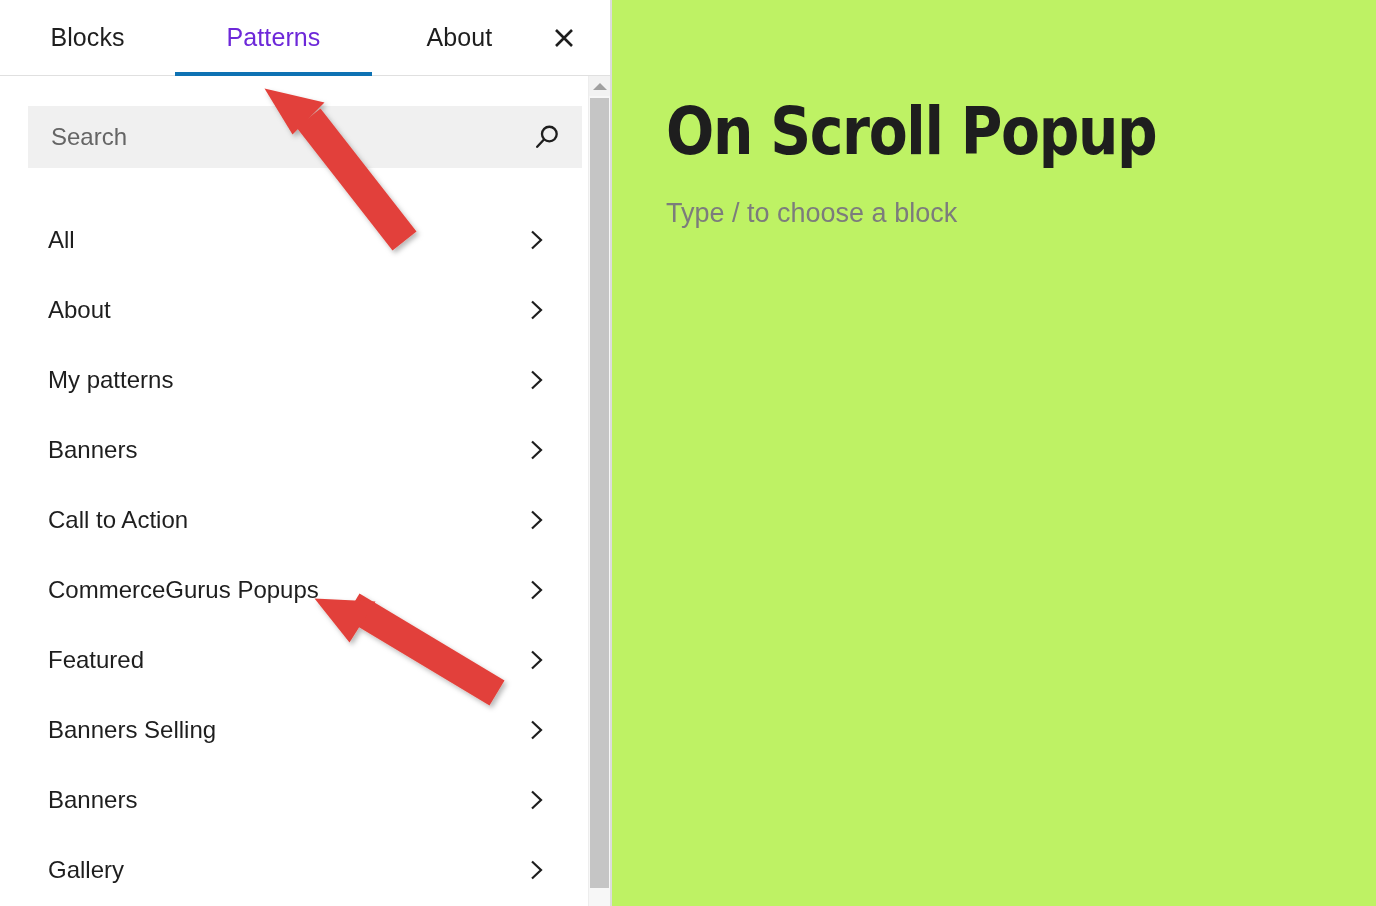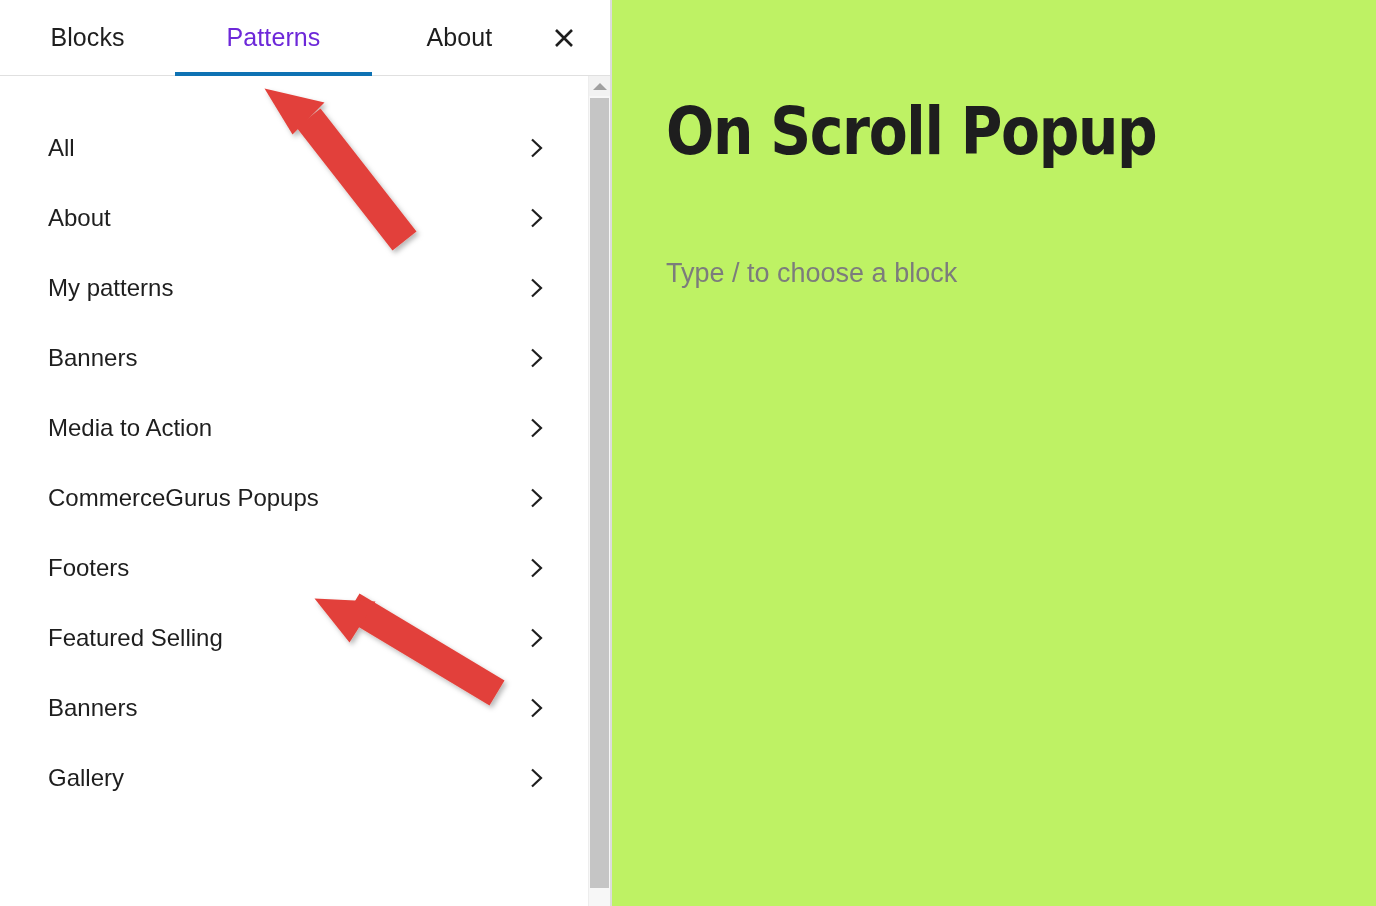--- a/index.html
+++ b/index.html
@@ -213,21 +213,21 @@
     font-weight: 700;
     line-height: 1.1;
     color: #1e1e1e;
     letter-spacing: -1.6px;
     transform: scaleX(0.86);
     transform-origin: left center;
     white-space: nowrap;
     cursor: text;
   }
   .block-placeholder {
-    margin: 88px 0 0 0;
+    margin: 28px 0 0 0;
     font-size: 27px;
     color: #7c7c7c;
     line-height: 1.2;
     cursor: text;
   }
 
   
   .annotations {
     position: absolute;
     inset: 0;
@@ -257,20 +257,29 @@
 
       <button class="close-btn">
         <svg width="30" height="30" viewBox="0 0 30 30" aria-hidden="true">
           <path d="M7 7 L23 23 M23 7 L7 23" stroke="#1e1e1e" stroke-width="2.6" stroke-linecap="butt" fill="none"></path>
         </svg>
       </button>
     </div>
 
     <div class="panel-body">
 
+      <div class="search-wrap">
+        <div class="search-field">
+          <input class="search-input" type="text" placeholder="Search" style="">
+          <svg class="search-icon" viewBox="0 0 24 24" aria-hidden="true">
+            <circle cx="14" cy="9.5" r="6.3" fill="none" stroke="#1e1e1e" stroke-width="2"></circle>
+            <path d="M9.4 14.2 L3.6 20.4" stroke="#1e1e1e" stroke-width="2" stroke-linecap="round" fill="none"></path>
+          </svg>
+        </div>
+      </div>
 
       <ul class="category-list">
         <li class="category-item">
           <span class="category-label">All</span>
           <svg class="chevron-right" viewBox="0 0 24 24" aria-hidden="true">
             <path d="M8 3.5 L17 12 L8 20.5" fill="none" stroke="#1e1e1e" stroke-width="2.2" stroke-linecap="butt" stroke-linejoin="miter"></path>
           </svg>
         </li>
         <li class="category-item">
           <span class="category-label">About</span>
@@ -284,39 +293,39 @@
             <path d="M8 3.5 L17 12 L8 20.5" fill="none" stroke="#1e1e1e" stroke-width="2.2" stroke-linecap="butt" stroke-linejoin="miter"></path>
           </svg>
         </li>
         <li class="category-item">
           <span class="category-label">Banners</span>
           <svg class="chevron-right" viewBox="0 0 24 24" aria-hidden="true">
             <path d="M8 3.5 L17 12 L8 20.5" fill="none" stroke="#1e1e1e" stroke-width="2.2" stroke-linecap="butt" stroke-linejoin="miter"></path>
           </svg>
         </li>
         <li class="category-item">
-          <span class="category-label">Media to Action</span>
+          <span class="category-label">Call to Action</span>
           <svg class="chevron-right" viewBox="0 0 24 24" aria-hidden="true">
             <path d="M8 3.5 L17 12 L8 20.5" fill="none" stroke="#1e1e1e" stroke-width="2.2" stroke-linecap="butt" stroke-linejoin="miter"></path>
           </svg>
         </li>
         <li class="category-item">
           <span class="category-label">CommerceGurus Popups</span>
           <svg class="chevron-right" viewBox="0 0 24 24" aria-hidden="true">
             <path d="M8 3.5 L17 12 L8 20.5" fill="none" stroke="#1e1e1e" stroke-width="2.2" stroke-linecap="butt" stroke-linejoin="miter"></path>
           </svg>
         </li>
         <li class="category-item">
-          <span class="category-label">Footers</span>
-          <svg class="chevron-right" viewBox="0 0 24 24" aria-hidden="true">
-            <path d="M8 3.5 L17 12 L8 20.5" fill="none" stroke="#1e1e1e" stroke-width="2.2" stroke-linecap="butt" stroke-linejoin="miter"></path>
-          </svg>
-        </li>
-        <li class="category-item">
-          <span class="category-label">Featured Selling</span>
+          <span class="category-label">Featured</span>
+          <svg class="chevron-right" viewBox="0 0 24 24" aria-hidden="true">
+            <path d="M8 3.5 L17 12 L8 20.5" fill="none" stroke="#1e1e1e" stroke-width="2.2" stroke-linecap="butt" stroke-linejoin="miter"></path>
+          </svg>
+        </li>
+        <li class="category-item">
+          <span class="category-label">Banners Selling</span>
           <svg class="chevron-right" viewBox="0 0 24 24" aria-hidden="true">
             <path d="M8 3.5 L17 12 L8 20.5" fill="none" stroke="#1e1e1e" stroke-width="2.2" stroke-linecap="butt" stroke-linejoin="miter"></path>
           </svg>
         </li>
         <li class="category-item">
           <span class="category-label">Banners</span>
           <svg class="chevron-right" viewBox="0 0 24 24" aria-hidden="true">
             <path d="M8 3.5 L17 12 L8 20.5" fill="none" stroke="#1e1e1e" stroke-width="2.2" stroke-linecap="butt" stroke-linejoin="miter"></path>
           </svg>
         </li>

